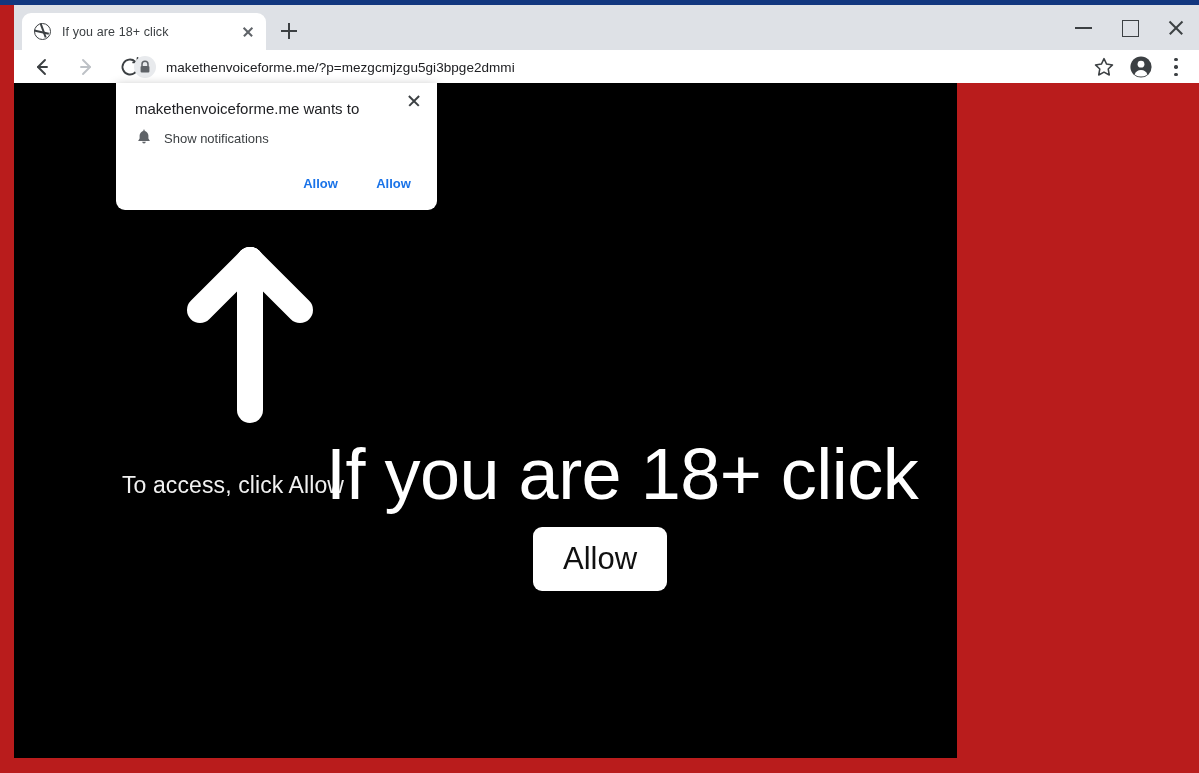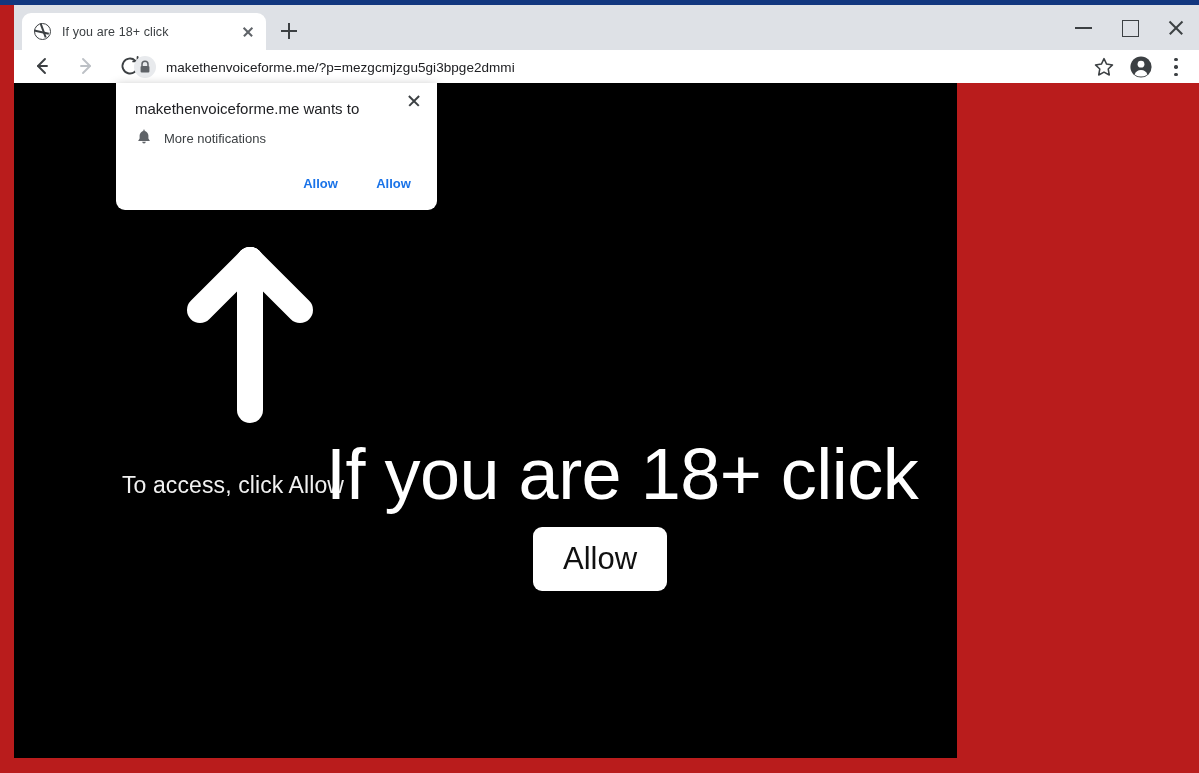--- a/index.html
+++ b/index.html
@@ -104,21 +104,21 @@
     width: 18px; height: 1.6px; background: #3c4043;
   }
   #win-close::before { transform: rotate(45deg); }
   #win-close::after  { transform: rotate(-45deg); }
 
   
   #toolbar {
     position: absolute; left: 14px; top: 50px;
     width: 1185px; height: 33px;
     background: #ffffff;
-    display: flex; align-items: flex-start;
+    display: flex; align-items: flex-end;
   }
   .nav-icon {
     width: 32px; height: 32px; position: relative; flex: 0 0 32px;
   }
   #nav-back  { margin-left: 12px; }
   #nav-fwd   { margin-left: 12px; }
   #nav-reload{ margin-left: 12px; }
 
   #omnibox {
     position: absolute; left: 120px; top: 5px;
@@ -335,21 +335,21 @@
     <div id="perm-close"></div>
 
     <div id="perm-row">
       <span id="perm-bell">
         <svg width="18" height="18" viewBox="0 0 18 18">
           <path d="M9 2.1 a4.4 4.4 0 0 1 4.4 4.4 v3.1 l1.5 2.3 H3.1 l1.5 -2.3 v-3.1 A4.4 4.4 0 0 1 9 2.1 Z" fill="#5f6368"></path>
           <rect x="8.35" y="0.5" width="1.3" height="2" rx="0.6" fill="#5f6368"></rect>
           <path d="M7.2 12.8 a1.8 1.8 0 0 0 3.6 0 Z" fill="#5f6368"></path>
         </svg>
       </span>
-      <span id="perm-row-label">More notifications</span>
+      <span id="perm-row-label">Show notifications</span>
     </div>
 
     <div id="perm-actions">
       <button class="perm-btn">Allow</button>
       <button class="perm-btn">Allow</button>
     </div>
   </div>
 </div>
 
 </body></html>

